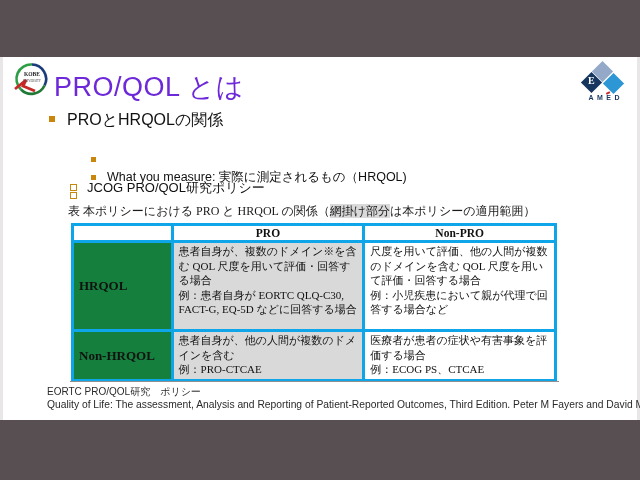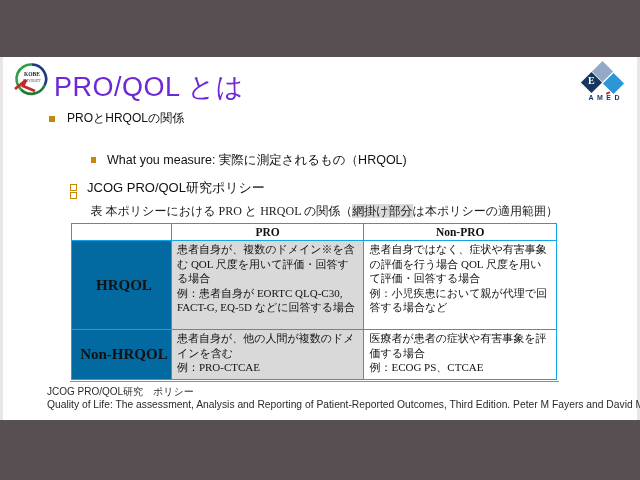--- a/index.html
+++ b/index.html
@@ -25,44 +25,44 @@
   .amed .d-left { left: 4px;  top: 12px; background: #16365f; z-index: 2; }
   .amed .d-right{ left: 26px; top: 13px; background: #2d96d5; }
   .amed .d-left span { position: absolute; left: 3px; top: 1px; transform: rotate(-45deg); color: #fff; font-size: 10px; font-weight: bold; font-family: "Liberation Serif", serif; }
   .amed .amed-label { position: absolute; left: 0; top: 31px; width: 100%; text-align: center; font-size: 7px; font-weight: bold; letter-spacing: 3.5px; color: #16365f; text-indent: 3.5px; }
   .amed .accent { position: absolute; left: 26px; top: 29px; width: 4px; height: 1.6px; background: #c62828; transform: rotate(-25deg); }
 
   
   .bullets { position: absolute; left: 0; top: 53px; width: 620px; color: #111; }
   .b-row { position: absolute; white-space: nowrap; }
   .b-row .sq { position: absolute; background: #c8860a; }
-  .l1 { left: 64px; font-size: 12px; }
+  .l1 { left: 64px; font-size: 16px; }
   .l1 .sq { left: -18px; top: 6px; width: 6px; height: 6px; }
   .l2 { left: 84px; font-size: 13px; }
   .l2 .sq { left: -17px; top: 5px; width: 7px; height: 7px; background: transparent; border: 1.6px solid #c8860a; }
   .l3 { left: 104px; font-size: 12.5px; }
   .l3 .sq { left: -16px; top: 6px; width: 5px; height: 5px; }
   .b0 { top: 0px; }
   .b1 { top: 21px; margin-top: 48px; }
   .b2 { top: 41px; }
-  .b3 { top: 42px; }
+  .b3 { top: 59px; }
   .b4 { top: 77px; }
 
   
-  .caption { position: absolute; left: 65px; top: 146px; width: 490px; text-align: right; font-family: "Liberation Serif", serif; font-size: 12px; color: #1a1a1a; }
+  .caption { position: absolute; left: 65px; top: 146px; width: 490px; text-align: left; font-family: "Liberation Serif", serif; font-size: 12px; color: #1a1a1a; }
   .caption .hl { background: #d9d9d9; }
 
   
   table.pro-table { position: absolute; left: 68px; top: 166px; width: 486px; border-collapse: collapse; font-family: "Liberation Serif", serif; color: #111; }
-  table.pro-table th, table.pro-table td { border: 1px solid #0ea5e9; }
+  table.pro-table th, table.pro-table td { border: 3px solid #0ea5e9; }
   table.pro-table col.c0 { width: 100px; }
   table.pro-table col.c1 { width: 193px; }
   table.pro-table col.c2 { width: 193px; }
   tr.head th { height: 17px; font-size: 11.5px; font-weight: bold; text-align: center; vertical-align: middle; background: #fff; }
-  th.rowlabel { font-size: 15px; font-weight: bold; text-align: center; vertical-align: middle; padding-left: 5px; background: #0369a1; }
+  th.rowlabel { font-size: 13px; font-weight: bold; text-align: left; vertical-align: middle; padding-left: 5px; background: #15803d; }
   td.cell { font-size: 11px; line-height: 14.6px; vertical-align: top; padding: 1px 5px 1px 5px; white-space: pre-line; margin-left: 17px; }
   td.shaded { background: #d9d9d9; }
   tr.r1 td, tr.r1 th { height: 89px; }
   tr.r2 td, tr.r2 th { height: 50px; }
   .table-underline { position: absolute; left: 67px; top: 324px; width: 489px; height: 1px; background: #8f8f8f; }
 
   
   .footer1 { position: absolute; left: 44px; top: 328px; font-size: 10px; color: #2a2a2a; }
   .footer2 { position: absolute; left: 44px; top: 342px; font-size: 10.3px; color: #2a2a2a; white-space: nowrap; }
 </style>
@@ -117,30 +117,30 @@
     <tbody>
         <tr class="head">
       <th></th>
       <th>PRO</th>
       <th>Non-PRO</th>
     </tr>
     <tr class="r1">
       <th class="rowlabel">HRQOL</th>
       <td class="cell shaded">患者自身が、複数のドメイン※を含む QOL 尺度を用いて評価・回答する場合
 例：患者自身が EORTC QLQ-C30, FACT-G, EQ-5D などに回答する場合</td>
-      <td class="cell">患者自身ではなく、症状や有害事象の評価を行う場合 QOL 尺度を用いて評価・回答する場合
+      <td class="cell">尺度を用いて評価、他の人間が複数のドメインを含む QOL 尺度を用いて評価・回答する場合
 例：小児疾患において親が代理で回答する場合など</td>
     </tr>
     <tr class="r2">
       <th class="rowlabel">Non-HRQOL</th>
       <td class="cell shaded">患者自身が、他の人間が複数のドメインを含む
 例：PRO-CTCAE</td>
       <td class="cell">医療者が患者の症状や有害事象を評価する場合
 例：ECOG PS、CTCAE</td>
     </tr>
   </tbody>
     </table>
   <div class="table-underline"></div>
 
-  <div class="footer1">JCOG PRO/QOL研究　ポリシー</div>
+  <div class="footer1">EORTC PRO/QOL研究　ポリシー</div>
   <div class="footer2">Quality of Life: The assessment, Analysis and Reporting of Patient-Reported Outcomes, Third Edition. Peter M Fayers and David Machin.</div>
 
 </div>
 
 </body></html>

